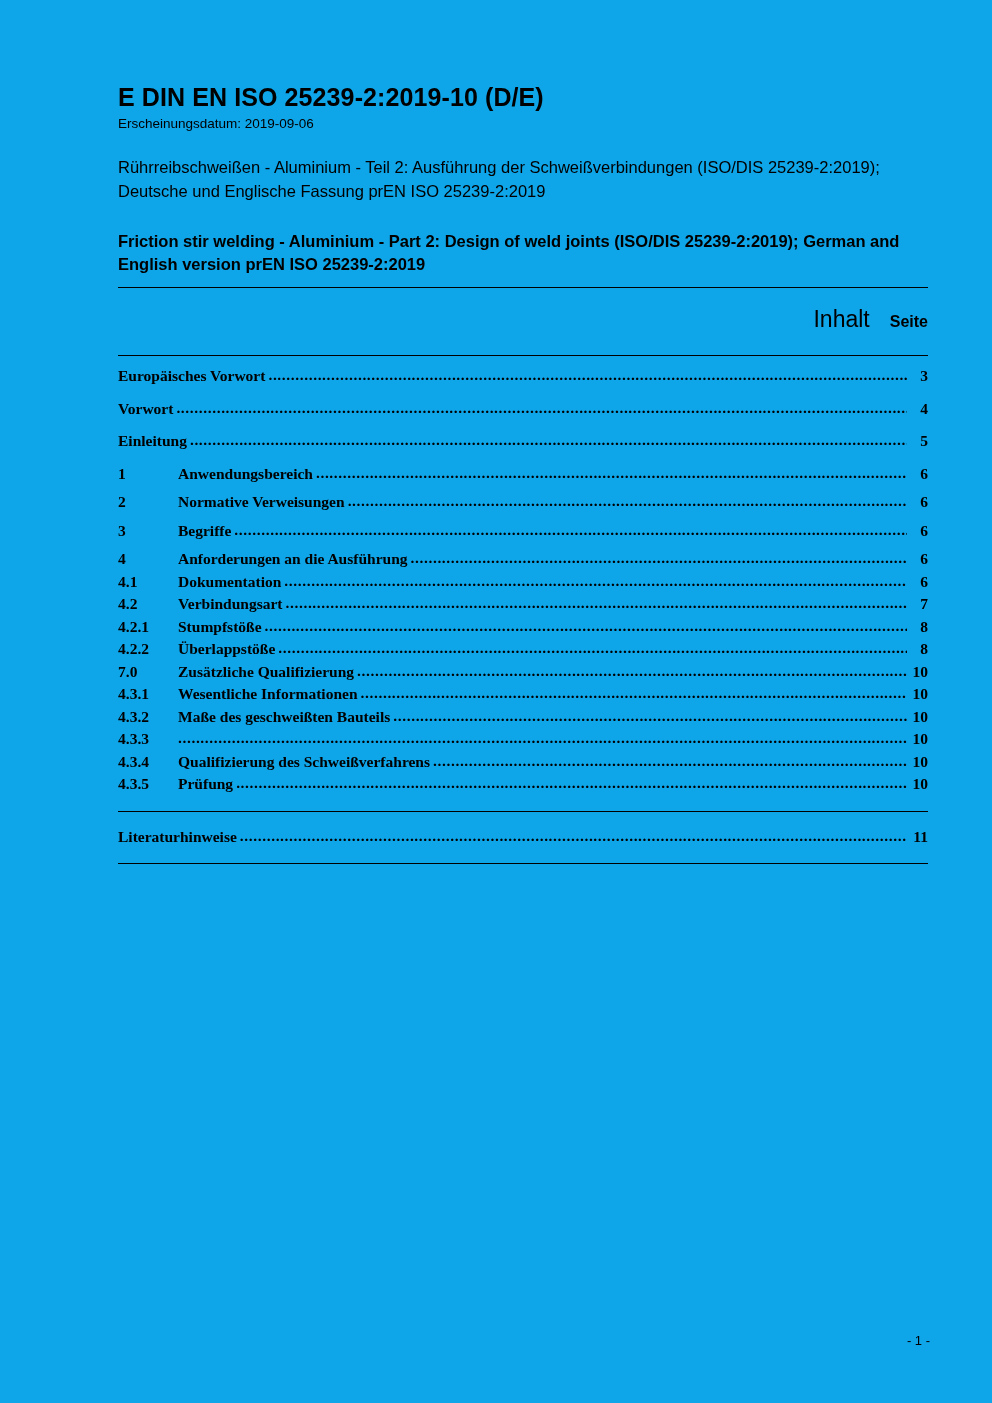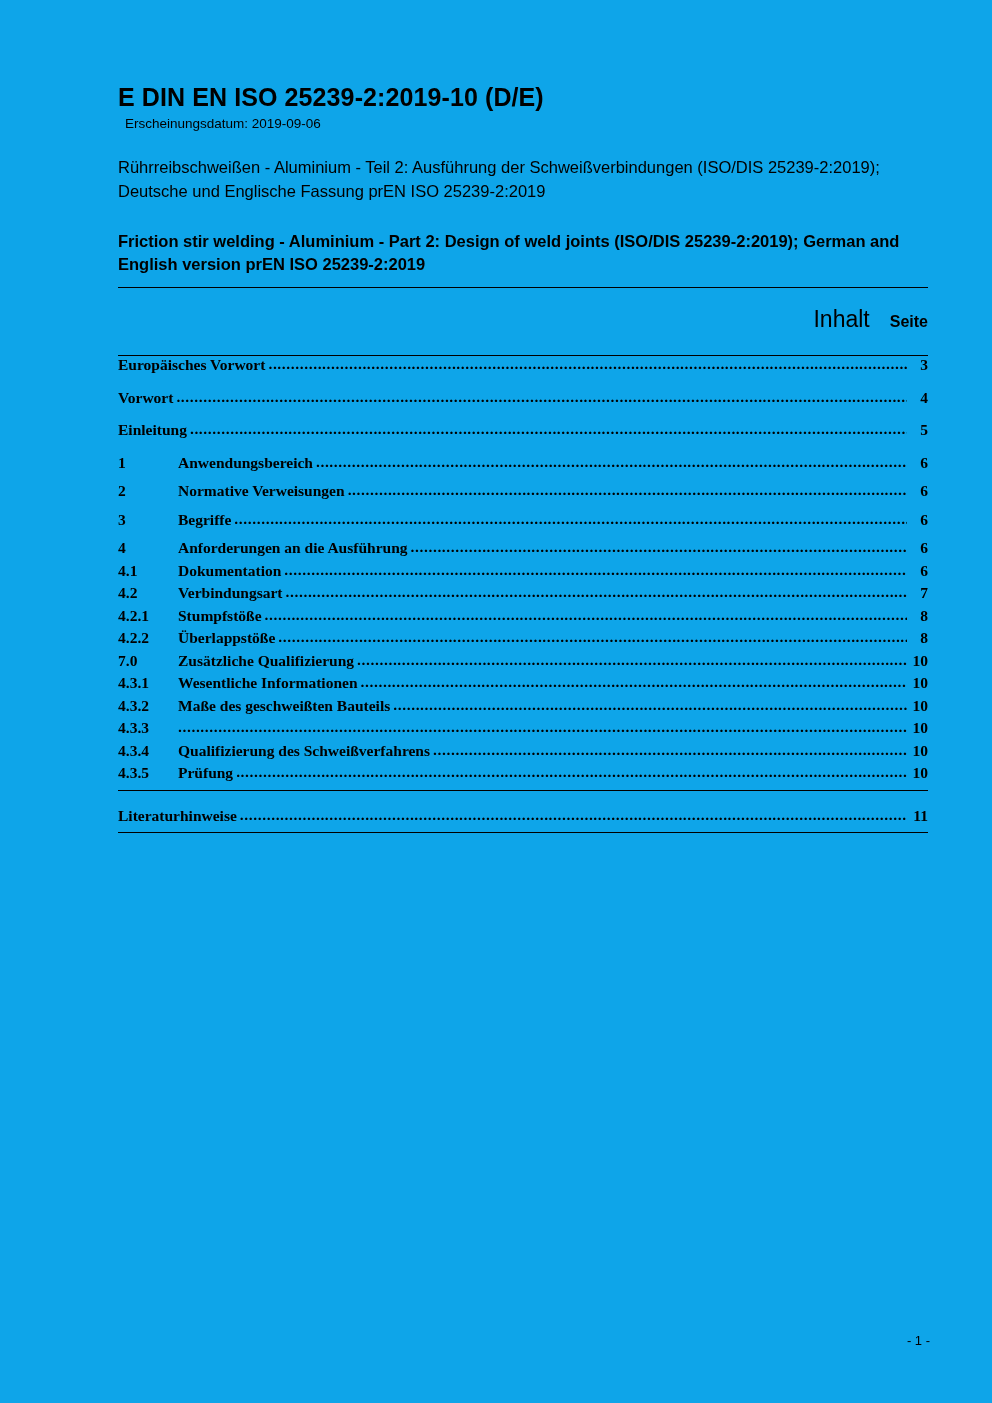--- a/index.html
+++ b/index.html
@@ -33,21 +33,21 @@
     font-weight: bold;
     color: #000;
     letter-spacing: 0.1px;
     margin: 0 0 4px 0;
     line-height: 1.1;
   }
   .pub-date {
     font-family: "Liberation Sans", sans-serif;
     font-size: 13.5px;
     color: #000;
-    margin: 0 0 24px 7px;
+    margin: 0 0 24px 0;
     line-height: 1.2;
   }
   .title-de {
     font-family: "Liberation Sans", sans-serif;
     font-size: 16.5px;
     font-weight: normal;
     color: #000;
     line-height: 1.45;
     margin: 0 0 26px 0;
   }
@@ -120,26 +120,26 @@
   }
   .toc-row .pg {
     flex: 0 0 auto;
     padding-left: 3px;
     text-align: right;
     min-width: 18px;
   }
 
   .toc-row.top-rule {
     border-top: 1px solid #000;
-    padding-top: 1px;
+    padding-top: 12px;
     margin-top: 0;
   }
   .toc-row.bot-rule {
     border-bottom: 1px solid #000;
-    padding-bottom: 9px;
+    padding-bottom: 19px;
   }
   .gap-lg { height: 17px; }
   .gap-md { height: 13px; }
   .gap-sm { height: 7px; }
 
   
   .page-footer {
     position: absolute;
     right: 62px;
     bottom: 55px;

